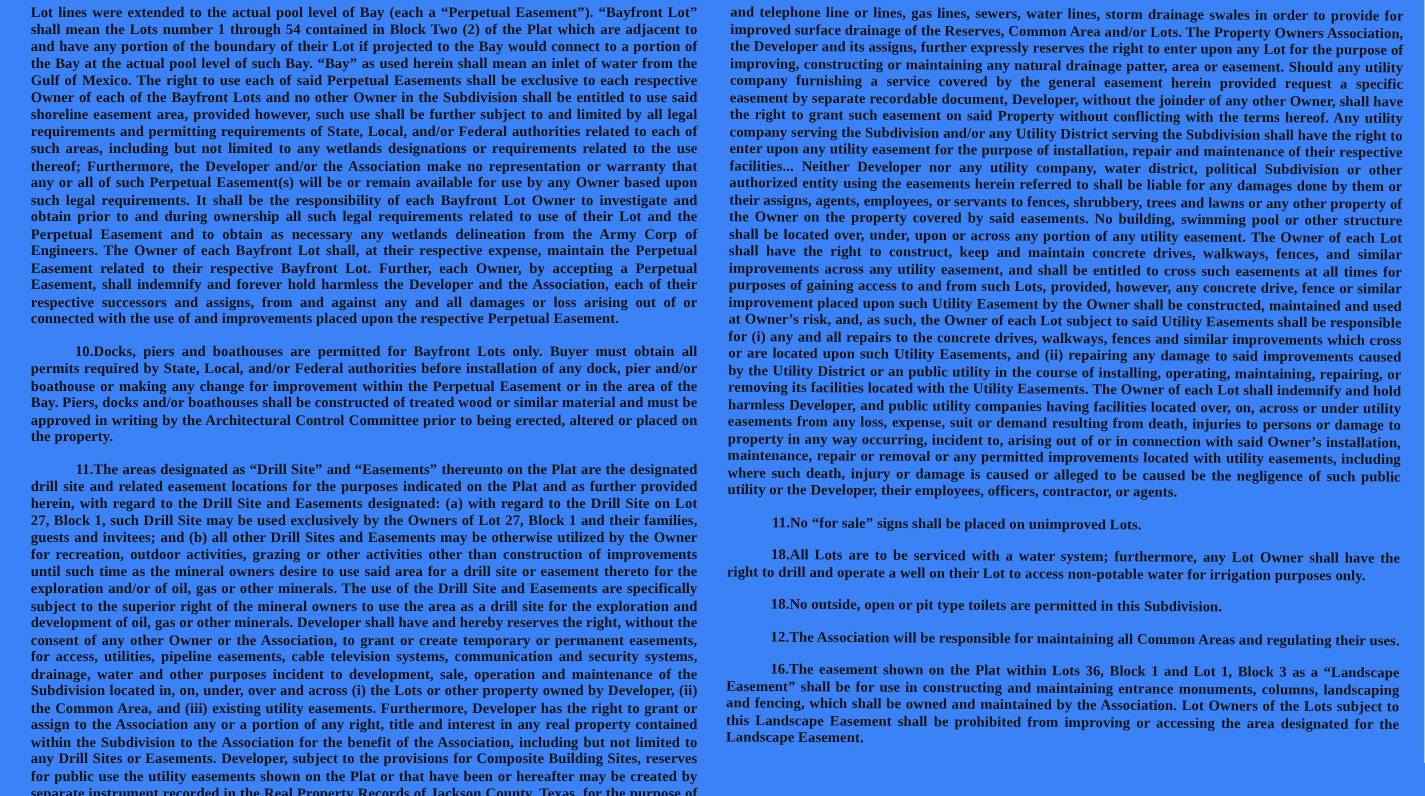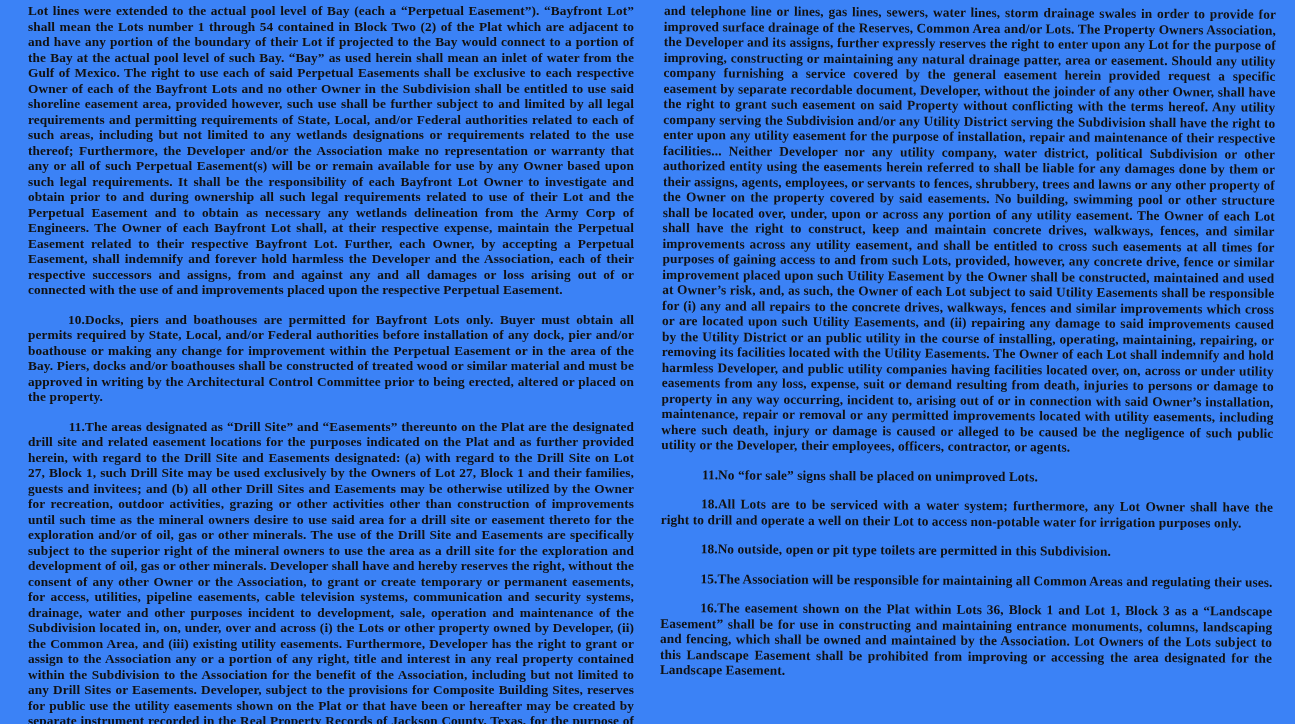--- a/index.html
+++ b/index.html
@@ -58,17 +58,17 @@
     <p class="para"><span>Lot lines were extended to the actual pool level of Bay (each a “Perpetual Easement”). “Bayfront Lot” shall mean the Lots number 1 through 54 contained in Block Two (2) of the Plat which are adjacent to and have any portion of the boundary of their Lot if projected to the Bay would connect to a portion of the Bay at the actual pool level of such Bay. “Bay” as used herein shall mean an inlet of water from the Gulf of Mexico. The right to use each of said Perpetual Easements shall be exclusive to each respective Owner of each of the Bayfront Lots and no other Owner in the Subdivision shall be entitled to use said shoreline easement area, provided however, such use shall be further subject to and limited by all legal requirements and permitting requirements of State, Local, and/or Federal authorities related to each of such areas, including but not limited to any wetlands designations or requirements related to the use thereof; Furthermore, the Developer and/or the Association make no representation or warranty that any or all of such Perpetual Easement(s) will be or remain available for use by any Owner based upon such legal requirements. It shall be the responsibility of each Bayfront Lot Owner to investigate and obtain prior to and during ownership all such legal requirements related to use of their Lot and the Perpetual Easement and to obtain as necessary any wetlands delineation from the Army Corp of Engineers. The Owner of each Bayfront Lot shall, at their respective expense, maintain the Perpetual Easement related to their respective Bayfront Lot. Further, each Owner, by accepting a Perpetual Easement, shall indemnify and forever hold harmless the Developer and the Association, each of their respective successors and assigns, from and against any and all damages or loss arising out of or connected with the use of and improvements placed upon the respective Perpetual Easement.</span></p>
     <p class="para"><span class="num">10.</span><span>Docks, piers and boathouses are permitted for Bayfront Lots only. Buyer must obtain all permits required by State, Local, and/or Federal authorities before installation of any dock, pier and/or boathouse or making any change for improvement within the Perpetual Easement or in the area of the Bay. Piers, docks and/or boathouses shall be constructed of treated wood or similar material and must be approved in writing by the Architectural Control Committee prior to being erected, altered or placed on the property.</span></p>
     <p class="para"><span class="num">11.</span><span>The areas designated as “Drill Site” and “Easements” thereunto on the Plat are the designated drill site and related easement locations for the purposes indicated on the Plat and as further provided herein, with regard to the Drill Site and Easements designated: (a) with regard to the Drill Site on Lot 27, Block 1, such Drill Site may be used exclusively by the Owners of Lot 27, Block 1 and their families, guests and invitees; and (b) all other Drill Sites and Easements may be otherwise utilized by the Owner for recreation, outdoor activities, grazing or other activities other than construction of improvements until such time as the mineral owners desire to use said area for a drill site or easement thereto for the exploration and/or of oil, gas or other minerals. The use of the Drill Site and Easements are specifically subject to the superior right of the mineral owners to use the area as a drill site for the exploration and development of oil, gas or other minerals. Developer shall have and hereby reserves the right, without the consent of any other Owner or the Association, to grant or create temporary or permanent easements, for access, utilities, pipeline easements, cable television systems, communication and security systems, drainage, water and other purposes incident to development, sale, operation and maintenance of the Subdivision located in, on, under, over and across (i) the Lots or other property owned by Developer, (ii) the Common Area, and (iii) existing utility easements. Furthermore, Developer has the right to grant or assign to the Association any or a portion of any right, title and interest in any real property contained within the Subdivision to the Association for the benefit of the Association, including but not limited to any Drill Sites or Easements. Developer, subject to the provisions for Composite Building Sites, reserves for public use the utility easements shown on the Plat or that have been or hereafter may be created by separate instrument recorded in the Real Property Records of Jackson County, Texas, for the purpose of constructing, maintaining and repairing a system or systems of electric lighting, electric power, telegraph</span></p>
   </div>
 
   <div class="col col-right">
     <p class="para"><span>and telephone line or lines, gas lines, sewers, water lines, storm drainage swales in order to provide for improved surface drainage of the Reserves, Common Area and/or Lots. The Property Owners Association, the Developer and its assigns, further expressly reserves the right to enter upon any Lot for the purpose of improving, constructing or maintaining any natural drainage patter, area or easement. Should any utility company furnishing a service covered by the general easement herein provided request a specific easement by separate recordable document, Developer, without the joinder of any other Owner, shall have the right to grant such easement on said Property without conflicting with the terms hereof. Any utility company serving the Subdivision and/or any Utility District serving the Subdivision shall have the right to enter upon any utility easement for the purpose of installation, repair and maintenance of their respective facilities... Neither Developer nor any utility company, water district, political Subdivision or other authorized entity using the easements herein referred to shall be liable for any damages done by them or their assigns, agents, employees, or servants to fences, shrubbery, trees and lawns or any other property of the Owner on the property covered by said easements. No building, swimming pool or other structure shall be located over, under, upon or across any portion of any utility easement. The Owner of each Lot shall have the right to construct, keep and maintain concrete drives, walkways, fences, and similar improvements across any utility easement, and shall be entitled to cross such easements at all times for purposes of gaining access to and from such Lots, provided, however, any concrete drive, fence or similar improvement placed upon such Utility Easement by the Owner shall be constructed, maintained and used at Owner’s risk, and, as such, the Owner of each Lot subject to said Utility Easements shall be responsible for (i) any and all repairs to the concrete drives, walkways, fences and similar improvements which cross or are located upon such Utility Easements, and (ii) repairing any damage to said improvements caused by the Utility District or an public utility in the course of installing, operating, maintaining, repairing, or removing its facilities located with the Utility Easements. The Owner of each Lot shall indemnify and hold harmless Developer, and public utility companies having facilities located over, on, across or under utility easements from any loss, expense, suit or demand resulting from death, injuries to persons or damage to property in any way occurring, incident to, arising out of or in connection with said Owner’s installation, maintenance, repair or removal or any permitted improvements located with utility easements, including where such death, injury or damage is caused or alleged to be caused be the negligence of such public utility or the Developer, their employees, officers, contractor, or agents.</span></p>
     <p class="para"><span class="num">11.</span><span>No “for sale” signs shall be placed on unimproved Lots.</span></p>
     <p class="para"><span class="num">18.</span><span>All Lots are to be serviced with a water system; furthermore, any Lot Owner shall have the right to drill and operate a well on their Lot to access non-potable water for irrigation purposes only.</span></p>
     <p class="para"><span class="num">18.</span><span>No outside, open or pit type toilets are permitted in this Subdivision.</span></p>
-    <p class="para"><span class="num">15.</span><span>The Association will be responsible for maintaining all Common Areas and regulating their uses.</span></p>
+    <p class="para"><span class="num">12.</span><span>The Association will be responsible for maintaining all Common Areas and regulating their uses.</span></p>
     <p class="para"><span class="num">16.</span><span>The easement shown on the Plat within Lots 36, Block 1 and Lot 1, Block 3 as a “Landscape Easement” shall be for use in constructing and maintaining entrance monuments, columns, landscaping and fencing, which shall be owned and maintained by the Association. Lot Owners of the Lots subject to this Landscape Easement shall be prohibited from improving or accessing the area designated for the Landscape Easement.</span></p>
   </div>
 
 </div>
 
 </body></html>

